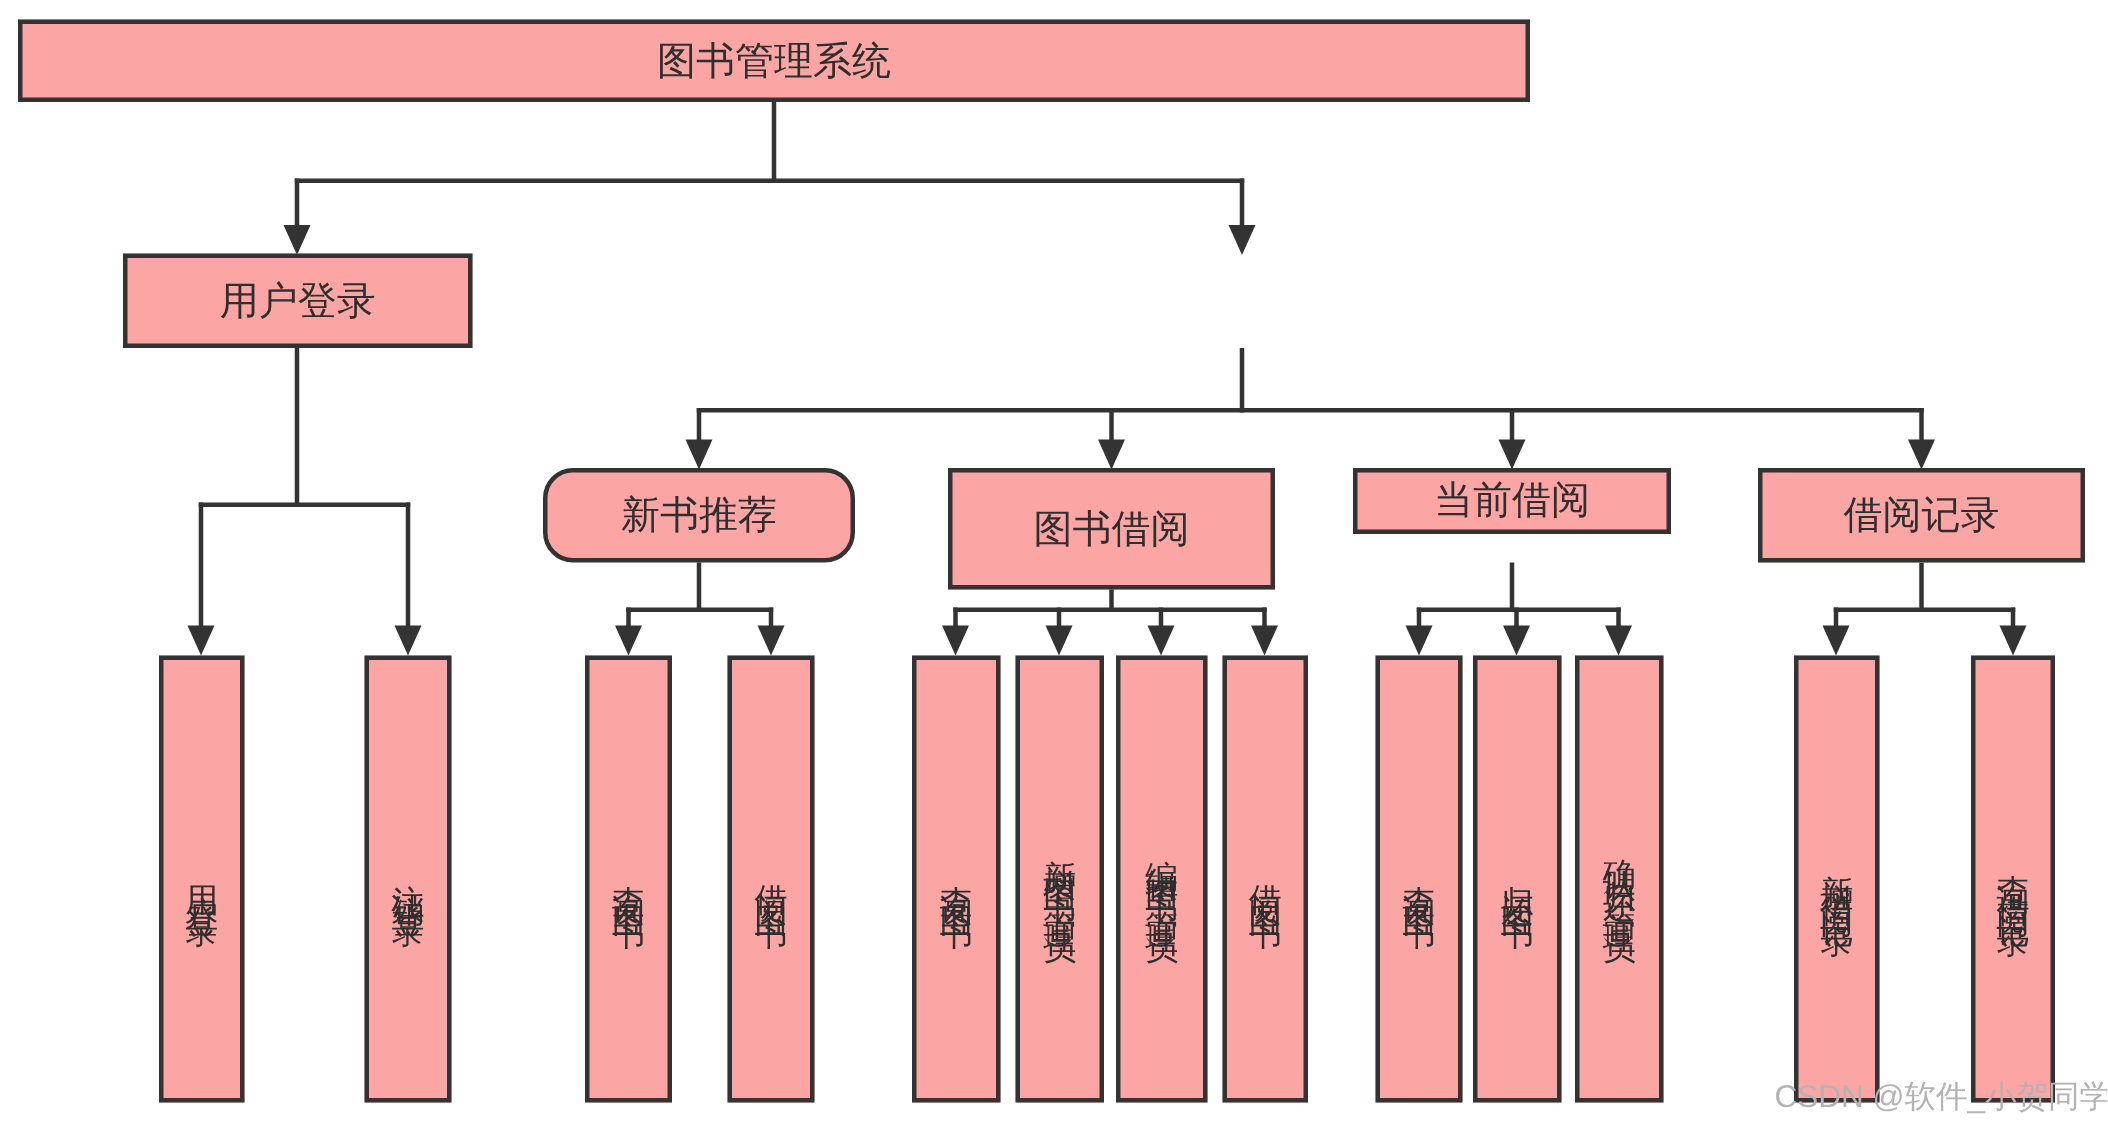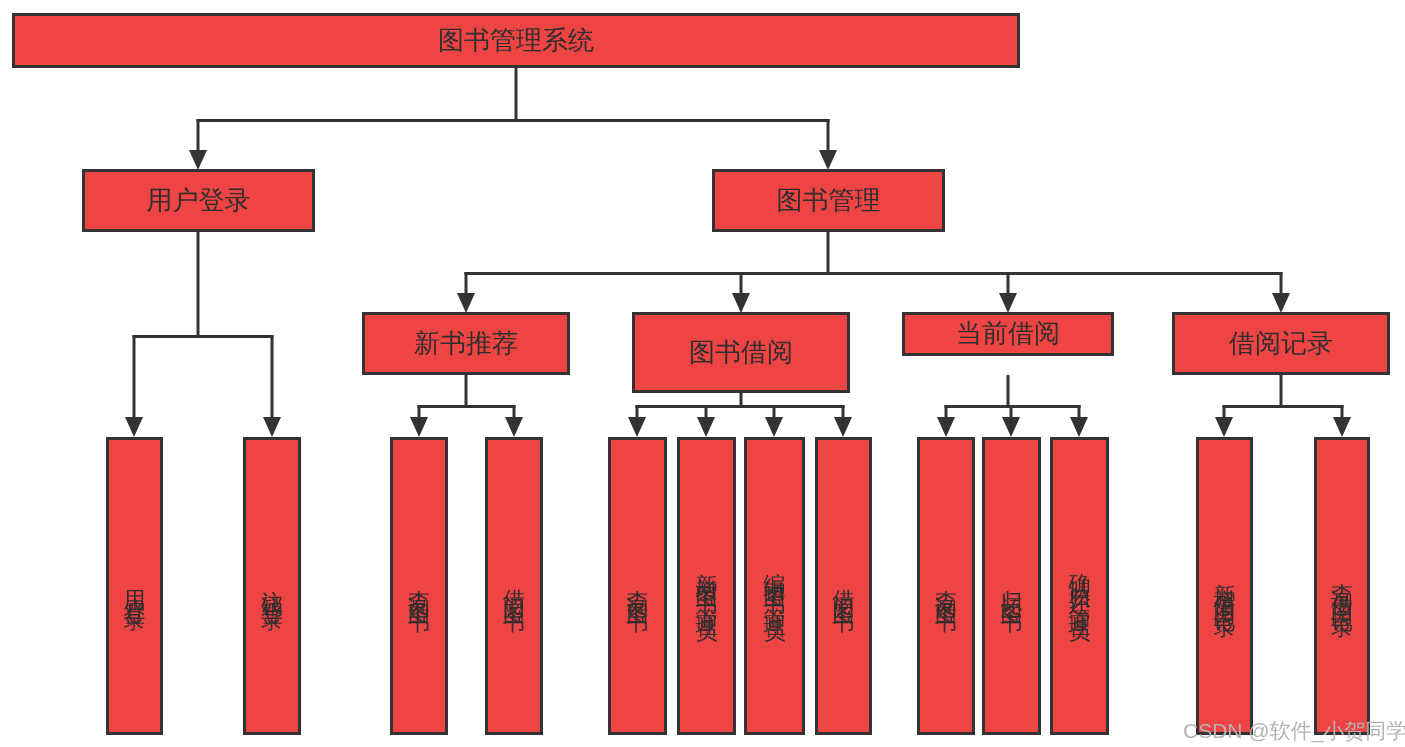--- a/index.html
+++ b/index.html
@@ -6,21 +6,21 @@
   .canvas {
     position:relative; width:1405px; height:747px; overflow:hidden;
     background:var(--background,#fff);
     font-family:"Liberation Sans","DejaVu Sans",sans-serif;
   }
   .connectors { position:absolute; left:0; top:0; pointer-events:none; }
   .connectors .lines line { stroke:var(--line,#333333); stroke-width:3; }
   .connectors .heads polygon { fill:var(--line,#333333); }
   .box {
     position:absolute; box-sizing:border-box;
-    border:3px solid var(--line,#333333); background:#ef4444;
+    border:3px solid var(--line,#333333); background:#fca5a5;
     color:var(--text,#2e2e2e);
     display:flex; align-items:center; justify-content:center;
     font-size:26px; line-height:1.2; white-space:nowrap; z-index:2;
   }
   .vbox {
     writing-mode:vertical-rl; text-orientation:mixed;
     font-size:22px; letter-spacing:7px; line-height:1; white-space:normal;
   }
   .watermark {
     position:absolute; left:1183px; top:717px; z-index:4;
@@ -93,23 +93,22 @@
       <polygon points="1002,417 1020,417 1011,437"></polygon>
       <polygon points="1070,417 1088,417 1079,437"></polygon>
       <polygon points="1215,417 1233,417 1224,437"></polygon>
       <polygon points="1333,417 1351,417 1342,437"></polygon>
     </g>
   </svg>
 
   <div class="box" style="left:12px;top:13px;width:1008px;height:55px;">图书管理系统</div>
 
   <div class="box" style="left:82px;top:169px;width:233px;height:63px;">用户登录</div>
-  <div class="box" style="left:712px;top:169px;width:233px;height:63px;">图书管理</div>
 
-  <div class="box" style="left:362px;top:312px;width:208px;height:63px;">新书推荐</div>
+  <div class="box" style="left:362px;top:312px;width:208px;height:63px;border-radius:20px;">新书推荐</div>
   <div class="box" style="left:632px;top:312px;width:218px;height:81px;">图书借阅</div>
   <div class="box" style="left:902px;top:312px;width:212px;height:44px;">当前借阅</div>
   <div class="box" style="left:1172px;top:312px;width:218px;height:63px;text-align:center;">借阅记录</div>
 
   <div class="box vbox" style="left:106px;top:437px;width:57px;height:298px;">用户登录</div>
   <div class="box vbox" style="left:243px;top:437px;width:58px;height:298px;">注销登录</div>
 
   <div class="box vbox" style="left:390px;top:437px;width:58px;height:298px;">查询图书</div>
   <div class="box vbox" style="left:485px;top:437px;width:58px;height:298px;">借阅图书</div>
 

